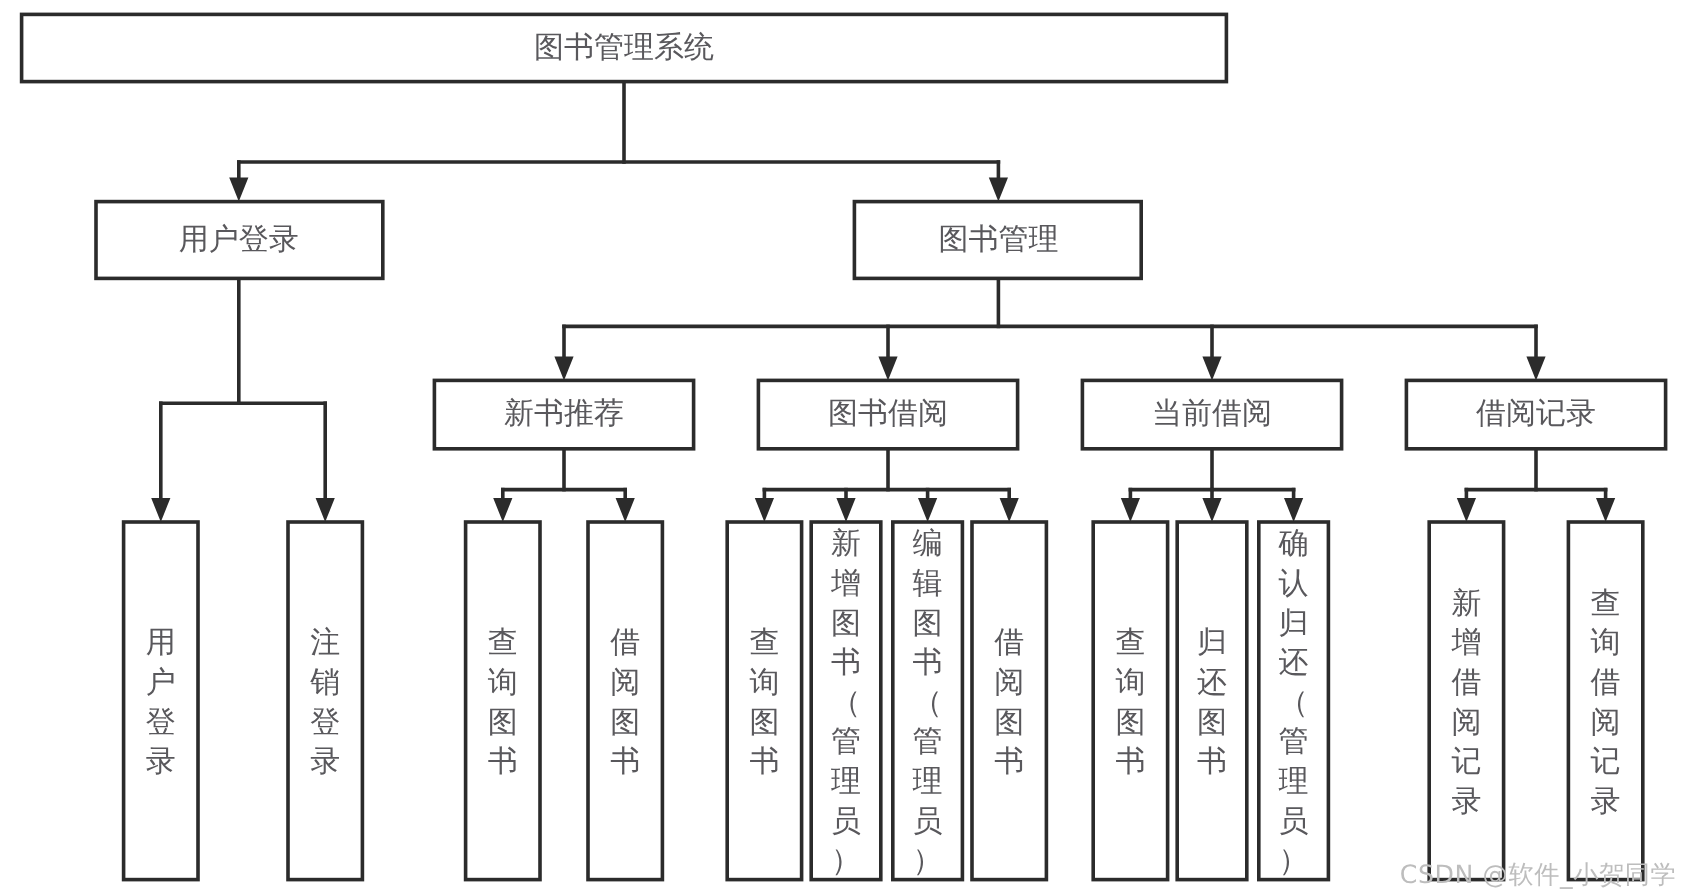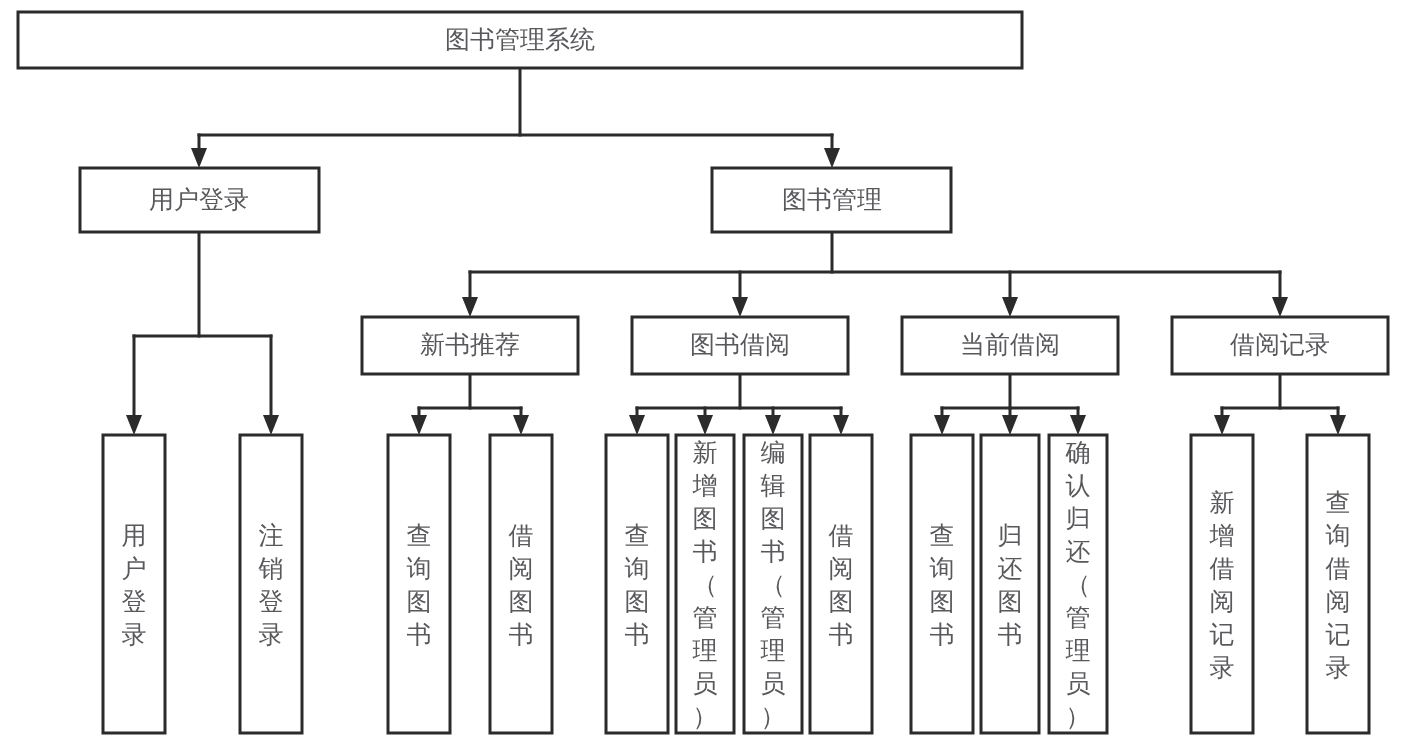--- a/index.html
+++ b/index.html
@@ -240,14 +240,15 @@
       <text class="node-label-v vtext" x="1222" y="0"><tspan x="1222" y="510.74">新</tspan><tspan x="1222" y="543.74">增</tspan><tspan x="1222" y="576.74">借</tspan><tspan x="1222" y="609.74">阅</tspan><tspan x="1222" y="642.74">记</tspan><tspan x="1222" y="675.74">录</tspan></text>
     </g>
 
     <g>
       <rect class="node-rect" x="1307" y="435" width="62" height="298"></rect>
       <text class="node-label-v vtext" x="1338" y="0"><tspan x="1338" y="510.74">查</tspan><tspan x="1338" y="543.74">询</tspan><tspan x="1338" y="576.74">借</tspan><tspan x="1338" y="609.74">阅</tspan><tspan x="1338" y="642.74">记</tspan><tspan x="1338" y="675.74">录</tspan></text>
     </g>
 
   </svg>
 
+  <div class="watermark">CSDN @软件_小贺同学</div>
 
 </div>
 
 </body></html>

